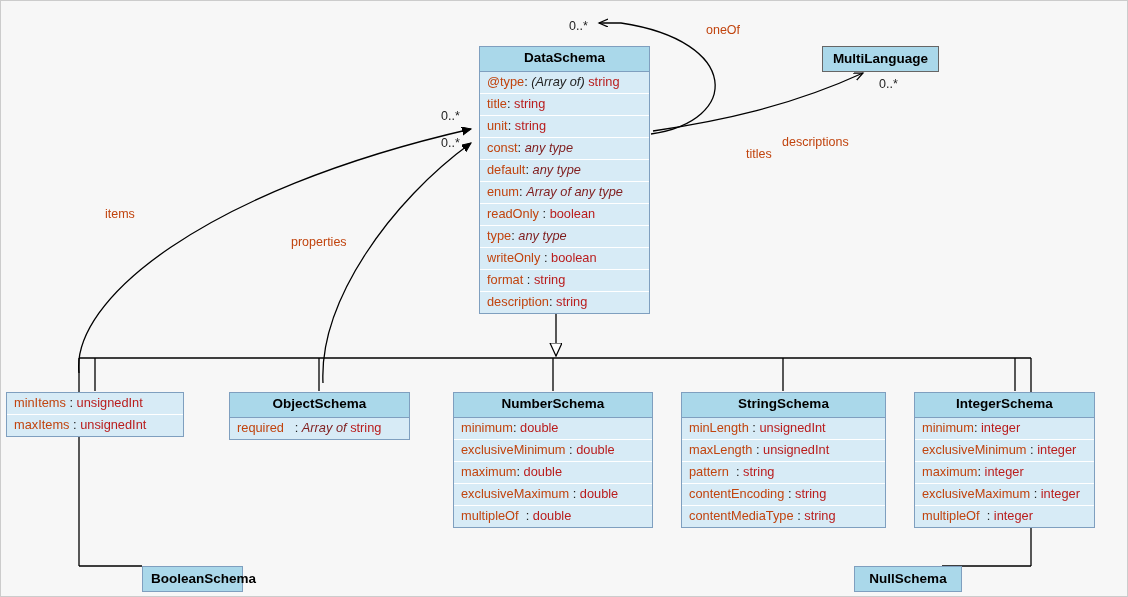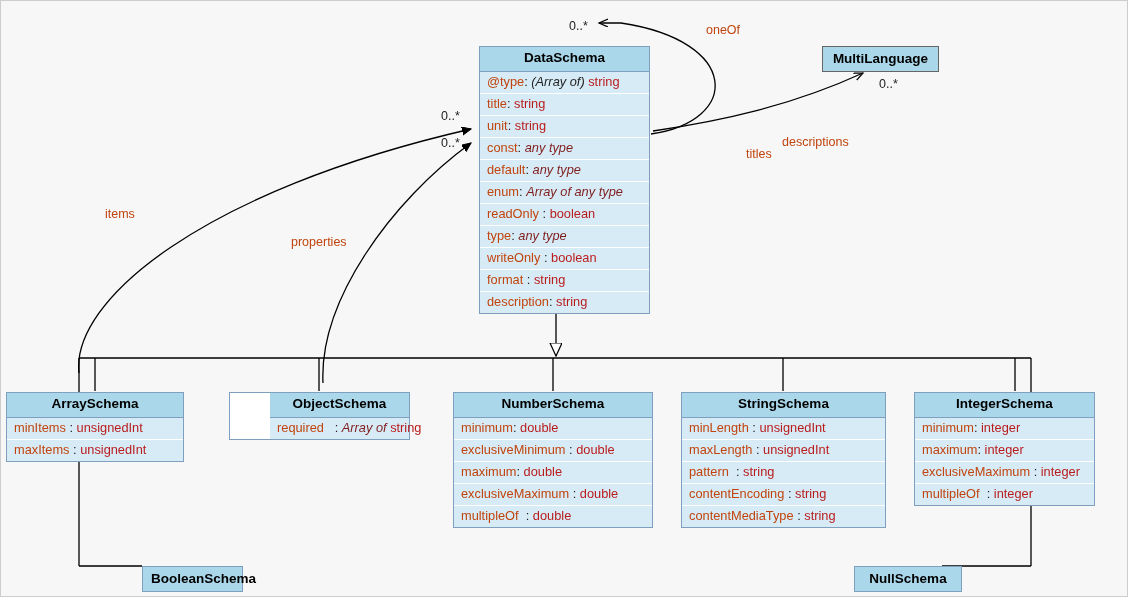--- a/index.html
+++ b/index.html
@@ -167,32 +167,31 @@
     </div>
     <div class="row">
       <span class="attr-name">description</span><span class="sep">:</span>
       <span class="attr-type">string</span>
     </div>
   </div>
 
   <div class="simple-box" style="left:821px; top:45px; width:117px;">MultiLanguage</div>
 
   <div class="cls" style="left:5px; top:391px; width:178px;">
-    <div class="hdr">ArraySchema</div>
     <div class="row">
       <span class="attr-name">minItems</span> <span class="sep">:</span>
       <span class="attr-type">unsignedInt</span>
     </div>
     <div class="row">
       <span class="attr-name">maxItems</span> <span class="sep">:</span>
       <span class="attr-type">unsignedInt</span>
     </div>
   </div>
 
-  <div class="cls" style="left:228px; top:391px; width:181px;padding-left:40px;">
+  <div class="cls" style="left:228px; top:391px; width:181px;">
     <div class="hdr">ObjectSchema</div>
     <div class="row">
       <span class="attr-name">required</span> &nbsp; <span class="sep">:</span>
       <span class="plain">Array of</span>
       <span class="attr-type">string</span>
     </div>
   </div>
 
   <div class="cls" style="left:680px; top:391px; width:205px;">
     <div class="hdr">StringSchema</div>
@@ -239,20 +238,24 @@
     <div class="row">
       <span class="attr-name">multipleOf</span> &nbsp;<span class="sep">:</span>
       <span class="attr-type">double</span>
     </div>
   </div>
 
   <div class="cls" style="left:913px; top:391px; width:181px;">
     <div class="hdr">IntegerSchema</div>
     <div class="row">
       <span class="attr-name">minimum</span><span class="sep">:</span>
+      <span class="attr-type">integer</span>
+    </div>
+    <div class="row">
+      <span class="attr-name">exclusiveMinimum</span> <span class="sep">:</span>
       <span class="attr-type">integer</span>
     </div>
     <div class="row">
       <span class="attr-name">maximum</span><span class="sep">:</span>
       <span class="attr-type">integer</span>
     </div>
     <div class="row">
       <span class="attr-name">exclusiveMaximum</span> <span class="sep">:</span>
       <span class="attr-type">integer</span>
     </div>

